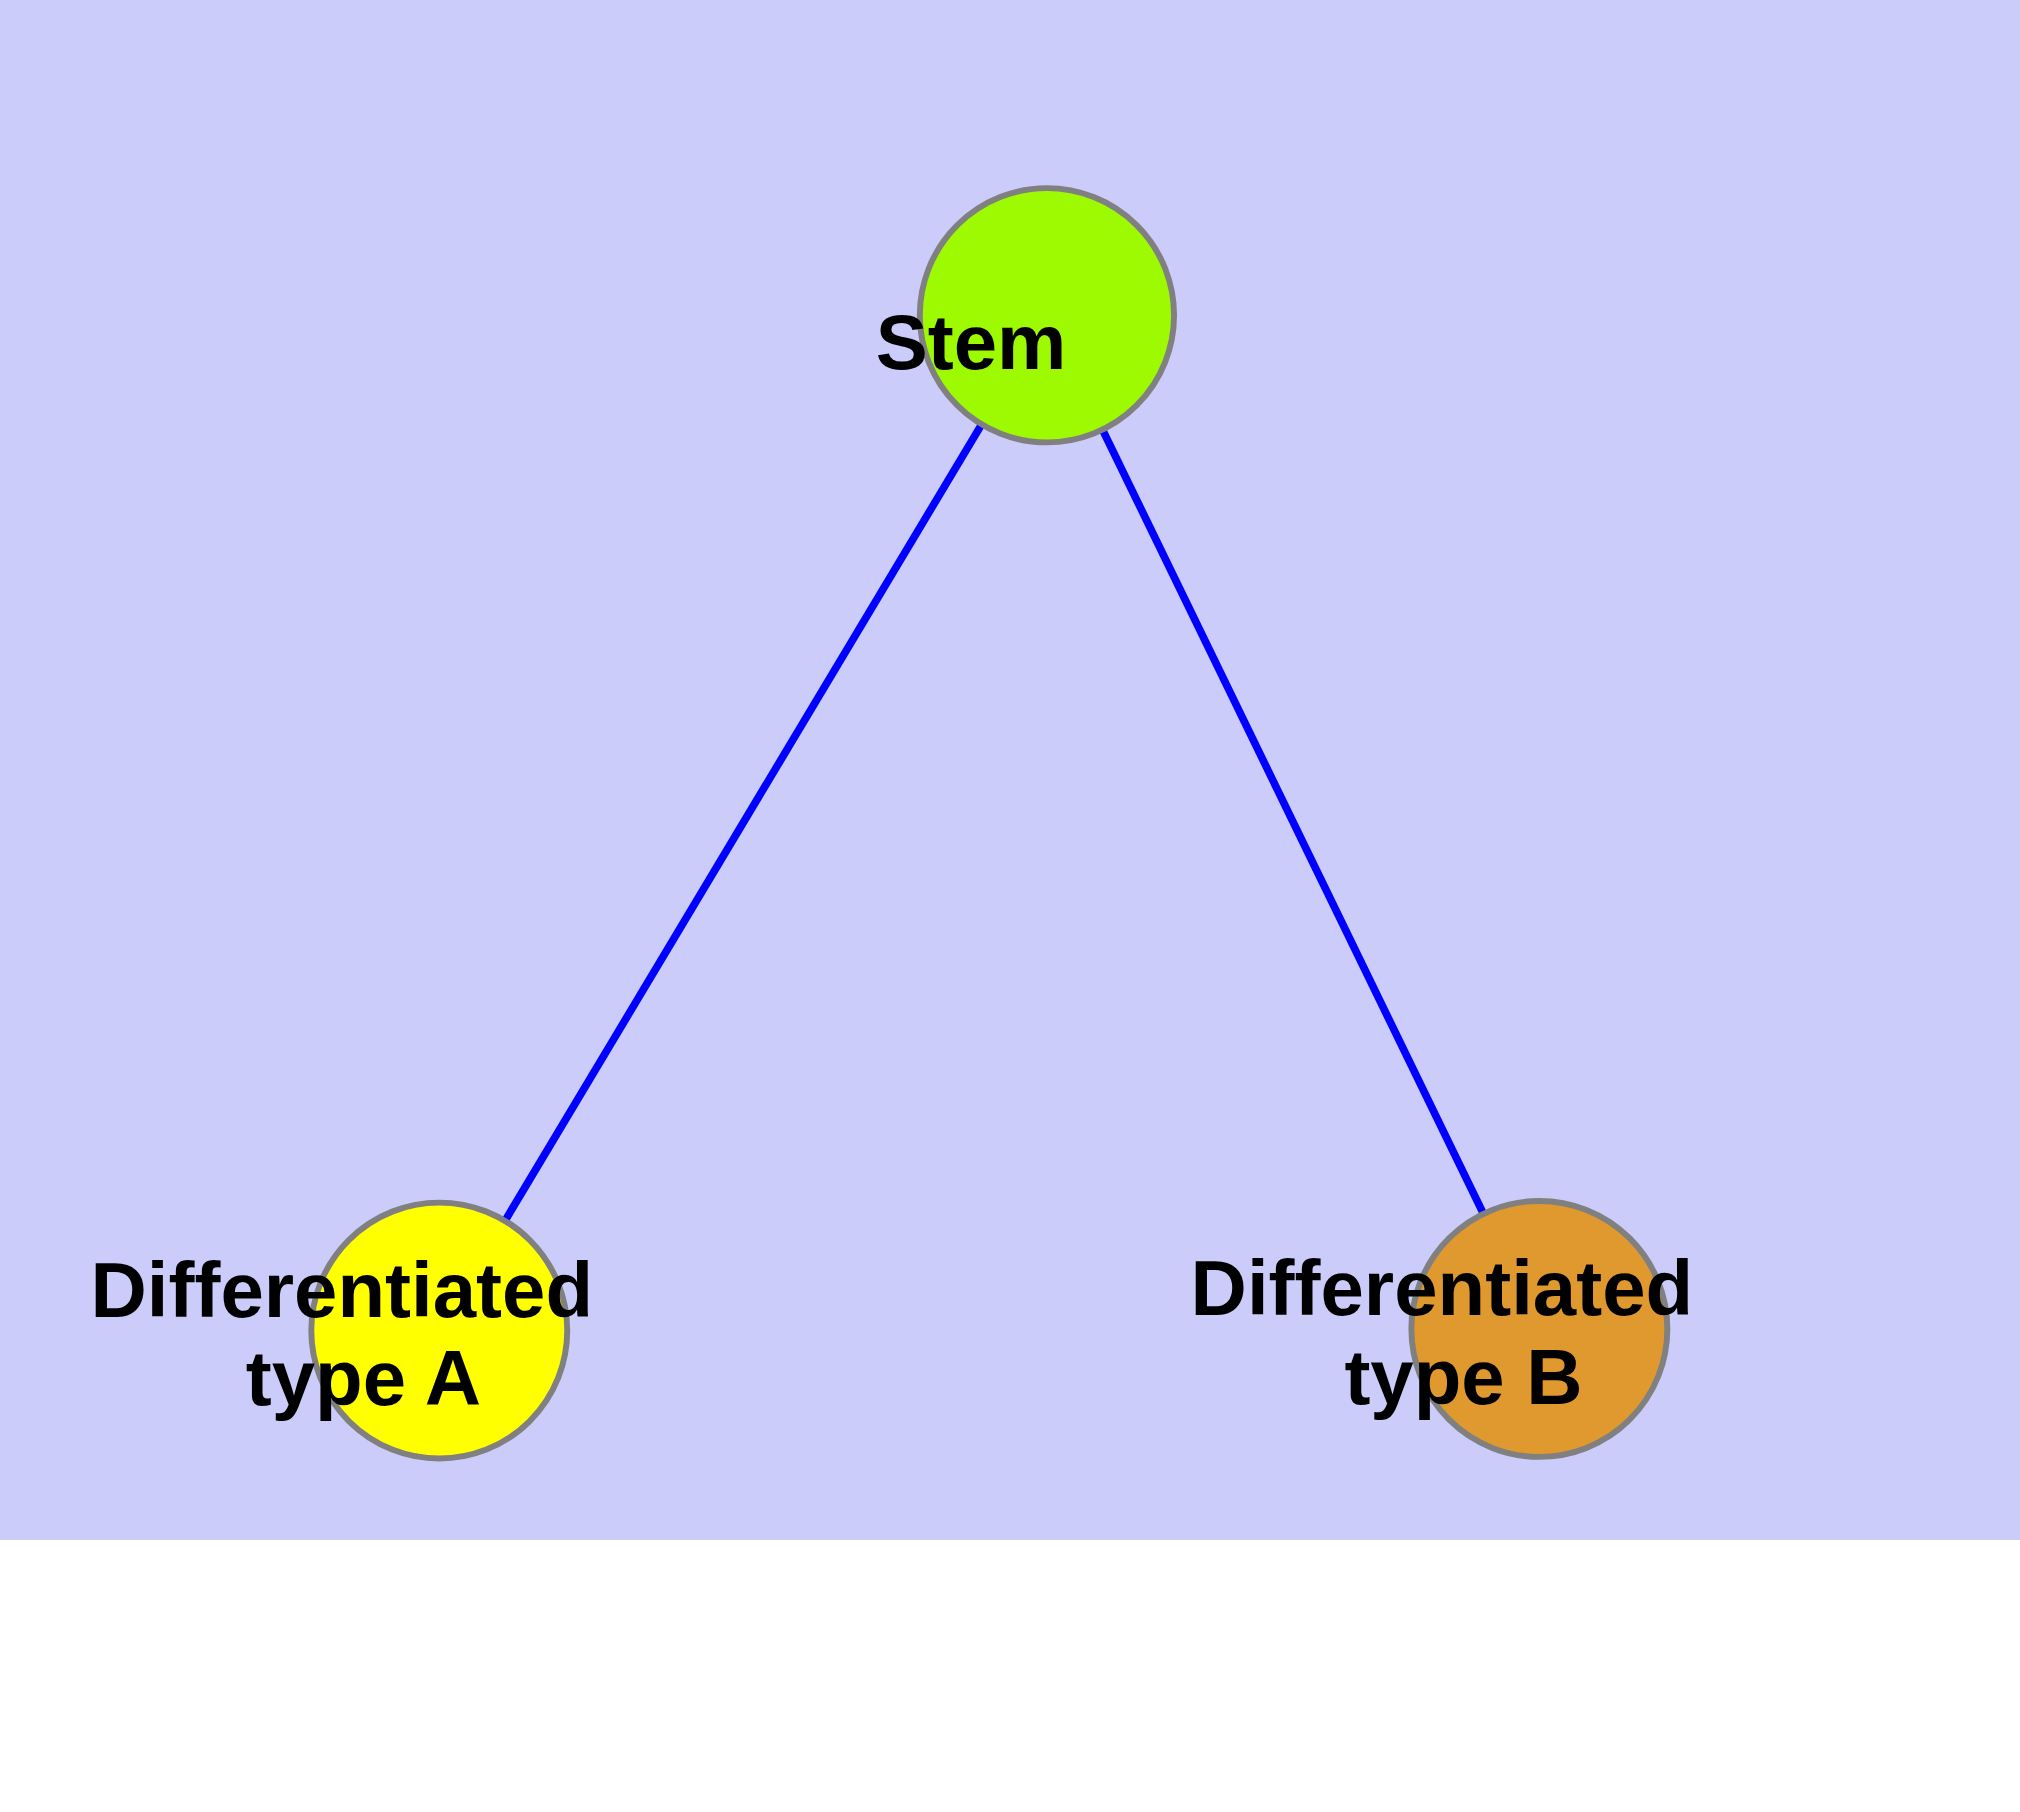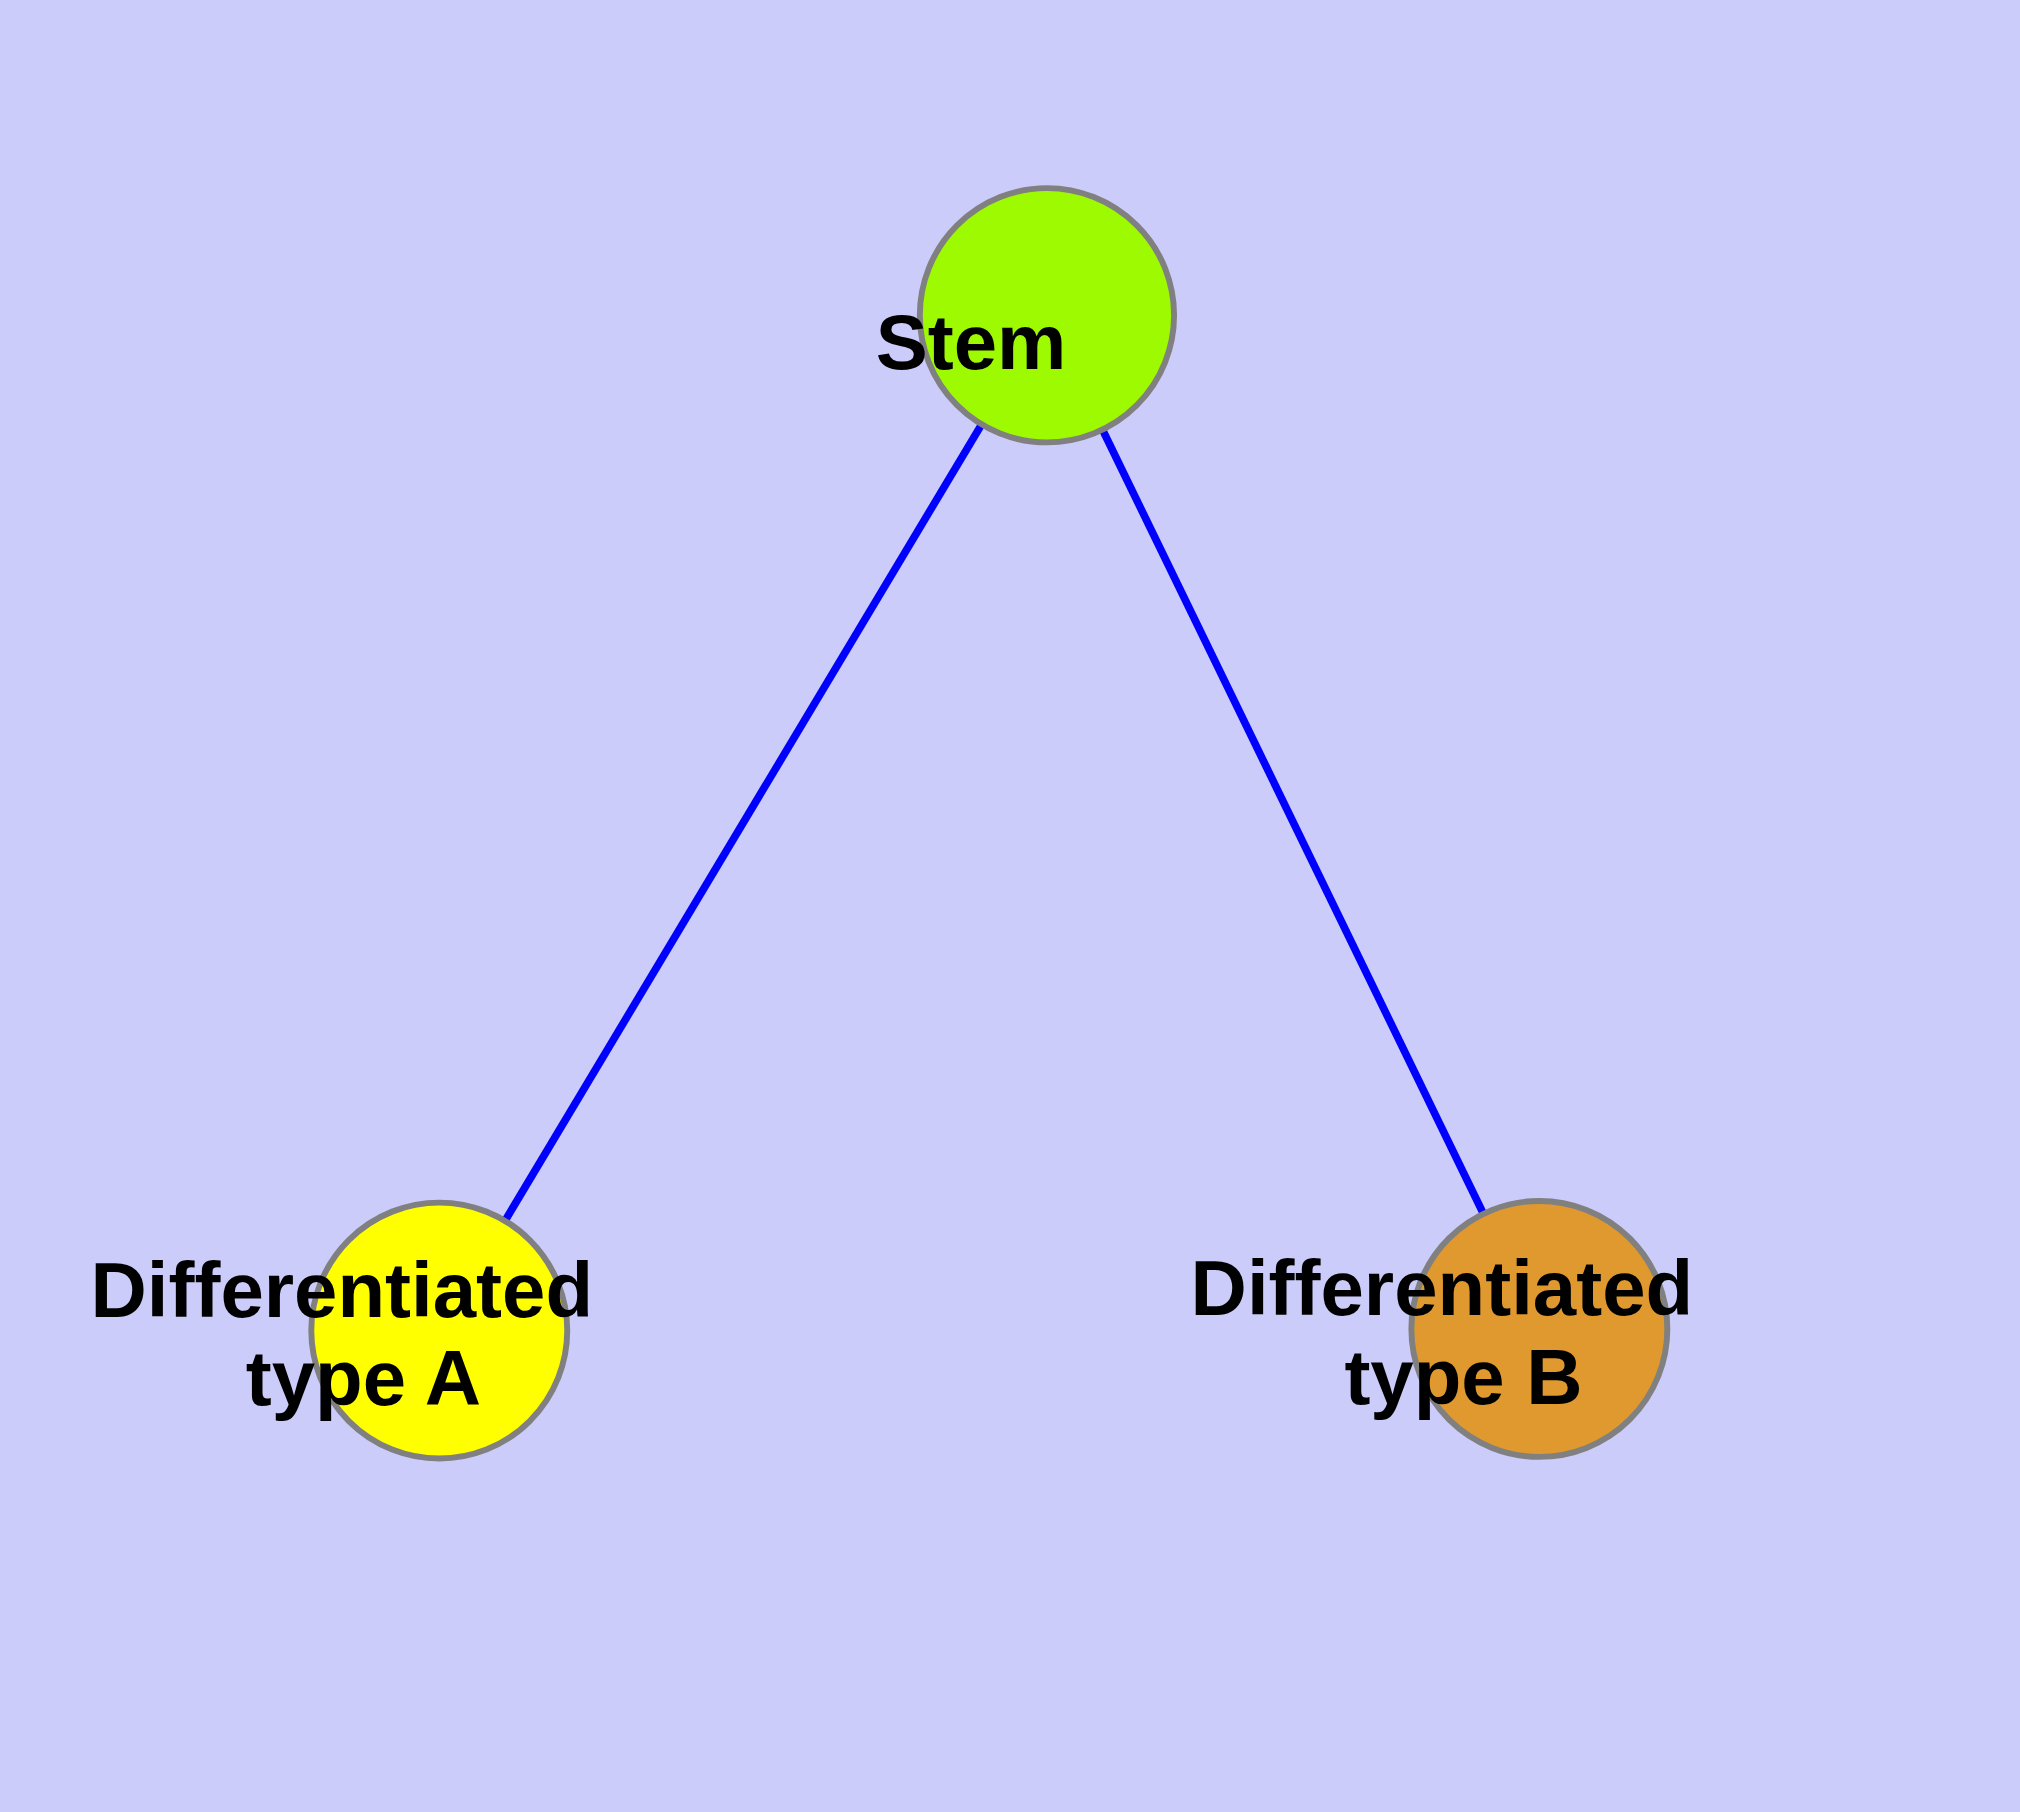--- a/index.html
+++ b/index.html
@@ -3,21 +3,21 @@
 <meta charset="utf-8">
 <style>
   html, body {
     margin: 0;
     padding: 0;
     background: #ffffff;
   }
   #canvas {
     position: relative;
     width: 2021px;
-    height: 1812px;
+    height: 1540px;
     overflow: hidden;
     background: #ccccfb;
     font-family: "Liberation Sans", sans-serif;
     text-align: center;
   }
   #graph-svg {
     position: absolute;
     left: 0;
     top: 0;
     width: 2021px;

